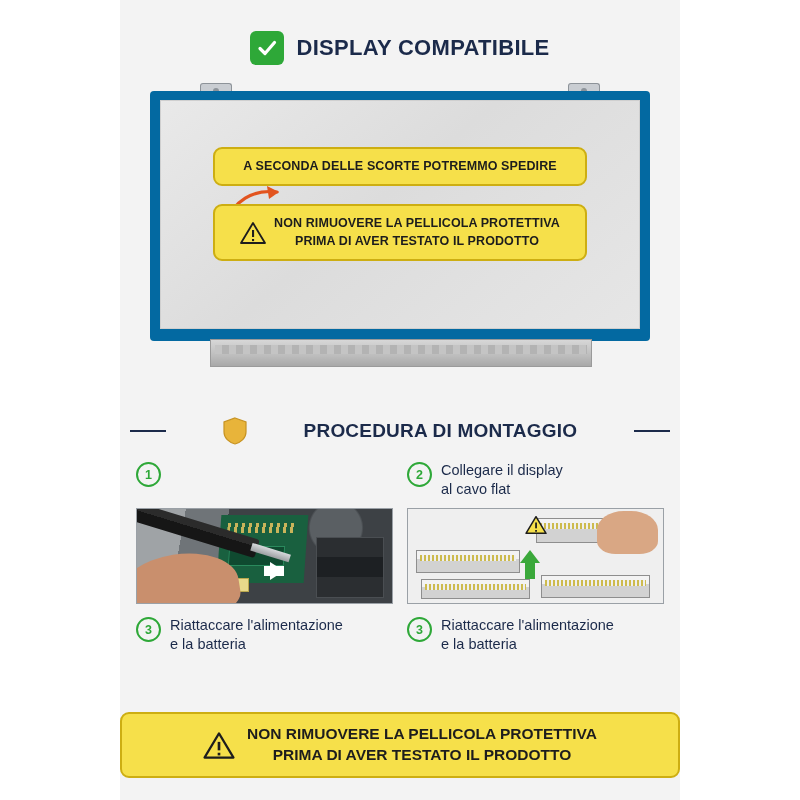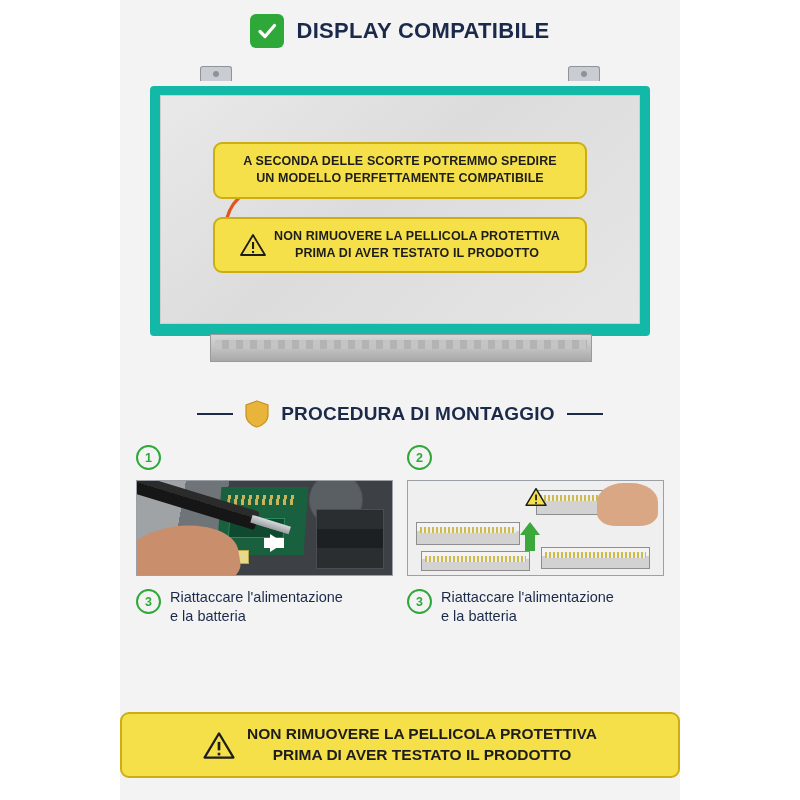--- a/index.html
+++ b/index.html
@@ -40,21 +40,21 @@
     box-sizing: border-box;
     padding: 14px 10px 0 10px;
   }
 
   
   .header-row {
     display: flex;
     align-items: center;
     justify-content: center;
     gap: 12px;
-    margin-top: 0;
+    margin-top: 17px;
   }
   .check-badge {
     width: 34px;
     height: 34px;
     border-radius: 6px;
     background: #2ea838;
     display: flex;
     align-items: center;
     justify-content: center;
     flex: none;
@@ -100,24 +100,24 @@
     top: 4px;
     width: 6px;
     height: 6px;
     margin-left: -3px;
     border-radius: 50%;
     background: #8d9399;
   }
   .screen-bezel {
     position: absolute;
     left: 0;
-    top: 20px;
+    top: 8px;
     width: 500px;
     height: 250px;
-    background: #14b8a6;
+    background: #0369a1;
     border-radius: 4px;
     box-sizing: border-box;
     padding: 9px 10px 12px 10px;
   }
   .screen-face {
     position: relative;
     width: 100%;
     height: 100%;
     background: linear-gradient(140deg, #e9e9e9 0%, #dcdcdc 45%, #e6e6e6 100%);
     box-sizing: border-box;
@@ -174,21 +174,21 @@
     justify-content: center;
     gap: 8px;
   }
   .yellow-box .with-icon .txt { text-align: center; }
   .warn-tri { flex: none; }
 
   
   .proc-head {
     display: flex;
     align-items: center;
-    justify-content: center;
+    justify-content: space-between;
     gap: 12px;
     margin-top: 44px;
   }
   .proc-rule {
     height: 2px;
     background: #1b2a4a;
     flex: 1;
     max-width: 36px;
   }
   .proc-title {
@@ -448,21 +448,20 @@
       <div class="screen-bezel">
         <div class="screen-face">
 
           <svg class="arrow-curve" viewBox="0 0 64 42" aria-hidden="true">
             <path d="M4 40 C 10 18, 30 6, 54 9" fill="none" stroke="#e2541f" stroke-width="3.2" stroke-linecap="round"></path>
             <path d="M56 9 L44 3 L46 16 Z" fill="#e2541f"></path>
           </svg>
 
           <div class="yellow-box">
             <div>A SECONDA DELLE SCORTE POTREMMO SPEDIRE</div>
-            <div>UN MODELLO PERFETTAMENTE COMPATIBILE</div>
           </div>
 
           <div class="yellow-box">
             <div class="with-icon">
               <svg class="warn-tri" width="26" height="24" viewBox="0 0 26 24" aria-hidden="true">
                 <path d="M13 2 L25 22 L1 22 Z" fill="#f6e04a" stroke="#1d1d1d" stroke-width="1.8" stroke-linejoin="round"></path>
                 <rect x="12" y="9" width="2.1" height="7" fill="#1d1d1d"></rect>
                 <rect x="12" y="18" width="2.1" height="2.1" fill="#1d1d1d"></rect>
               </svg>
               <div class="txt">
@@ -487,20 +486,24 @@
     </div>
 
     <div class="steps-grid">
 
       <div class="step-label">
         <div class="step-num">1</div>
       </div>
 
       <div class="step-label">
         <div class="step-num">2</div>
+        <div>
+          <div>Collegare il display</div>
+          <div>al cavo flat</div>
+        </div>
       </div>
 
       <div class="photo photo-1">
         <div class="pcb"></div>
         <div class="batt"></div>
         <div class="yellow-tag"></div>
         <div class="screwdriver"></div>
         <div class="hand"></div>
         <div class="white-arrow"></div>
       </div>

